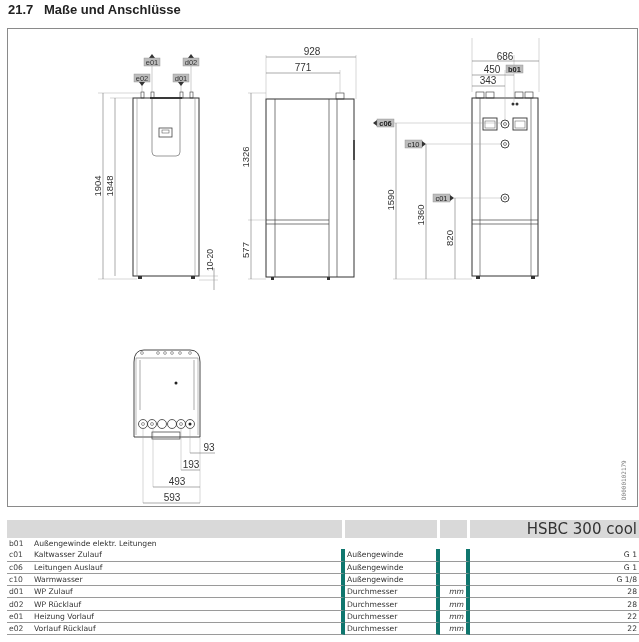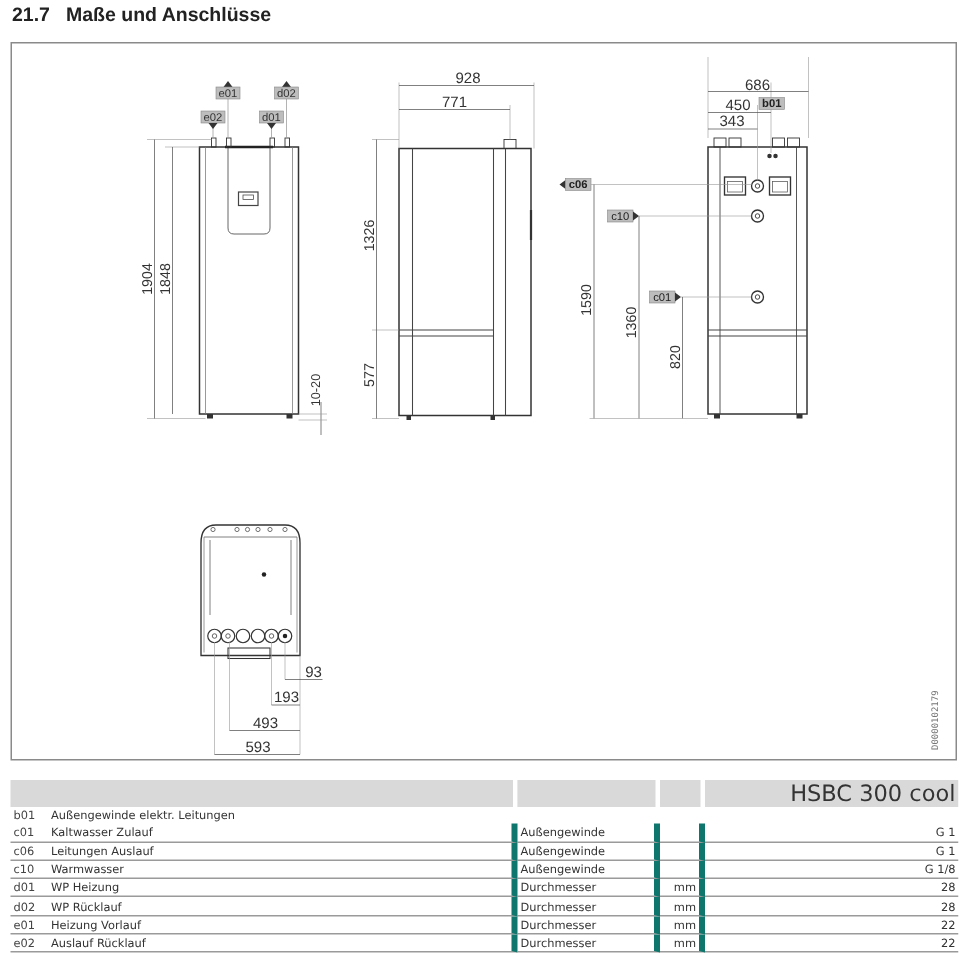--- a/index.html
+++ b/index.html
@@ -10,21 +10,21 @@
   svg.drawing { position:absolute; left:0; top:0; }
   .docid { position:absolute; left:620px; top:500px; transform:rotate(-90deg); transform-origin:0 0; font-family:"DejaVu Sans Mono", monospace; font-size:6px; color:#777; white-space:nowrap; }
   table.spec { position:absolute; left:7px; top:520px; width:632px; border-collapse:separate; border-spacing:0; font-family:"DejaVu Sans", sans-serif; font-size:7.6px; color:#333; }
   table.spec th { background:#d9d9d9; height:11px; padding:0 2px; font-weight:normal; text-align:right; font-size:15px; color:#333; border-right:3px solid #fff; }
   table.spec th:last-child { border-right:none; }
   table.spec td { height:11.3px; padding:0 2px; line-height:11px; white-space:nowrap; }
   table.spec tr.row td { border-bottom:1px solid #9a9a9a; }
   table.spec tr.row td.gap { border-right:4px solid #0f766e; }
   td.code { width:20px; color:#444; }
   td.val { text-align:right; }
-  td.unit { text-align:right; }
+  td.unit { text-align:right;font-style:italic; }
 </style>
 </head>
 <body>
 
 <div class="heading">
   <span class="num">21.7</span><span>Maße und Anschlüsse</span>
 </div>
 
 <div class="frame"></div>
 
@@ -252,40 +252,40 @@
       </tr>
   <tr class="row">
         <td class="code">c10</td>
         <td class="gap">Warmwasser</td>
         <td class="gap">Außengewinde</td>
         <td class="unit gap"></td>
         <td class="val">G 1/8</td>
       </tr>
   <tr class="row">
         <td class="code">d01</td>
-        <td class="gap">WP Heizung</td>
+        <td class="gap">WP Zulauf</td>
         <td class="gap">Durchmesser</td>
         <td class="unit gap">mm</td>
         <td class="val">28</td>
       </tr>
   <tr class="row">
         <td class="code">d02</td>
         <td class="gap">WP Rücklauf</td>
         <td class="gap">Durchmesser</td>
         <td class="unit gap">mm</td>
         <td class="val">28</td>
       </tr>
   <tr class="row">
         <td class="code">e01</td>
         <td class="gap">Heizung Vorlauf</td>
         <td class="gap">Durchmesser</td>
         <td class="unit gap">mm</td>
         <td class="val">22</td>
       </tr>
   <tr class="row">
         <td class="code">e02</td>
-        <td class="gap">Auslauf Rücklauf</td>
+        <td class="gap">Vorlauf Rücklauf</td>
         <td class="gap">Durchmesser</td>
         <td class="unit gap">mm</td>
         <td class="val">22</td>
       </tr>
 </tbody>
   </table>
 
 </body></html>

